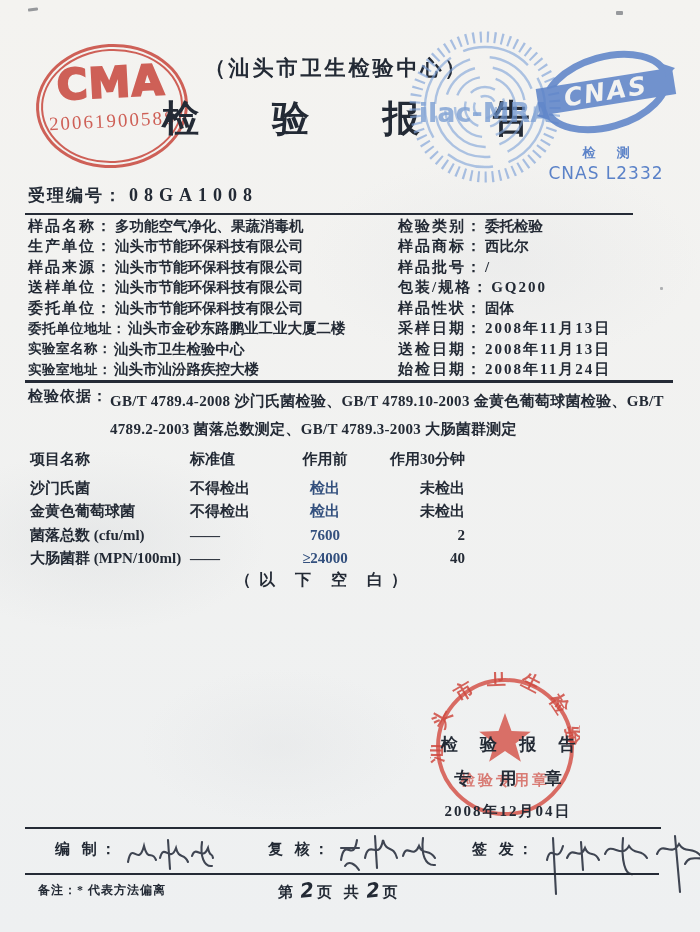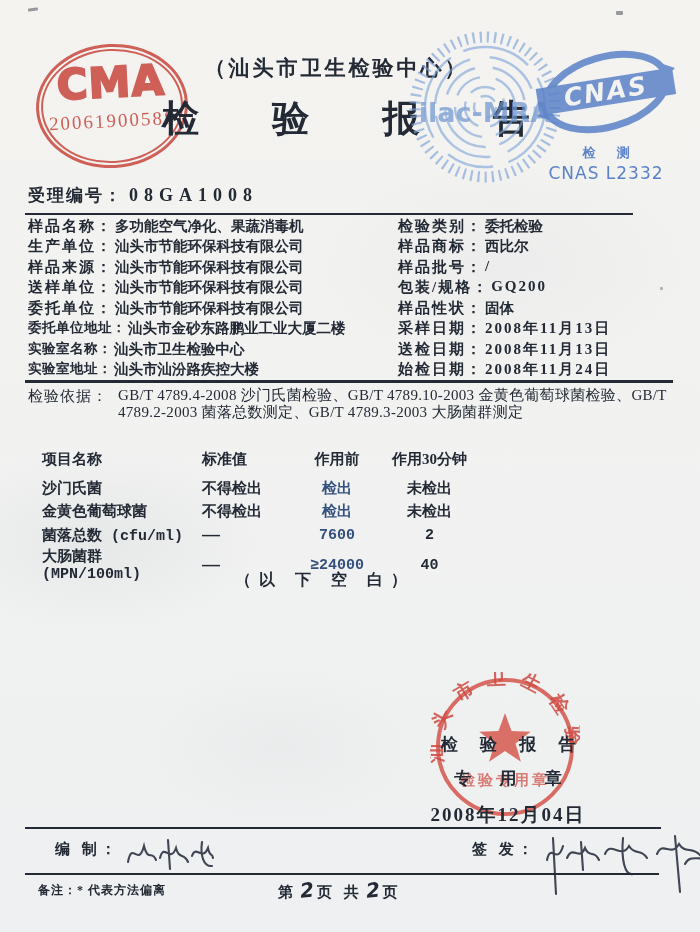--- a/index.html
+++ b/index.html
@@ -41,54 +41,54 @@
 
   
   .accept{position:absolute;left:28px;top:184px;font-size:17px;font-weight:bold;}
   .accept .lab{letter-spacing:2px;}
   .accept .val{font-size:18px;letter-spacing:6px;margin-left:6px;}
   .hline{position:absolute;background:#252b36;}
 
   
   .fields{position:absolute;left:28px;top:216px;width:645px;}
   .frow{display:flex;height:20.5px;align-items:center;}
-  .fcell{display:flex;align-items:flex-start;white-space:nowrap;}
+  .fcell{display:flex;align-items:center;white-space:nowrap;}
   .fcell.l{width:370px;}
   .flabel{font-size:15px;font-weight:bold;letter-spacing:2px;}
   .flabel.sm{font-size:13.5px;letter-spacing:0.5px;}
   .fval{font-family:"DejaVu Sans",sans-serif;font-size:14.5px;font-weight:bold;margin-left:2px;}
   .fval.serif{font-family:"Liberation Serif",serif;font-size:15px;font-weight:bold;letter-spacing:2px;}
 
   
-  .basis{position:absolute;left:28px;top:387px;width:650px;display:flex;font-size:15px;font-weight:normal;gap:8px;}
+  .basis{position:absolute;left:28px;top:387px;width:650px;display:flex;font-size:15px;font-weight:bold;}
   .basis .blabel{width:82px;flex:none;letter-spacing:1px;}
-  .basis .btext{flex:1;line-height:17px;letter-spacing:0.3px;}
+  .basis .btext{flex:1;line-height:28px;letter-spacing:0.3px;}
 
   
   .rtable{position:absolute;left:30px;top:448px;width:620px;font-size:15px;}
   .trow{display:grid;grid-template-columns:160px 90px 90px 95px;align-items:center;height:24px;}
   .trow.hdr{font-weight:bold;margin-bottom:5px;}
-  .trow + .trow{margin-top:0;font-family:Liberation Mono, monospace;}
+  .trow + .trow{margin-top:0;}
   .trow{margin-bottom:0;}
-  .rtable .trow{height:23.5px;margin-left:12px;}
+  .rtable .trow{height:23.5px;}
   .c1{text-align:left;font-weight:bold;}
   .c2{text-align:left;font-weight:bold;}
   .c3{text-align:center;}
-  .c4{text-align:center;}
+  .c4{text-align:right;}
   .pre-val{color:#33507e;font-weight:bold;text-align:center;}
   .post-val{color:#232a35;font-weight:bold;}
   .end-note{position:absolute;left:30px;top:570px;width:590px;text-align:center;
     font-size:16px;font-weight:bold;letter-spacing:8px;}
 
   
   .seal-svg{position:absolute;left:430px;top:672px;}
   .stamp-text{position:absolute;left:418px;top:733px;width:180px;text-align:center;}
   .stamp-text .st1{font-size:17px;font-weight:bold;letter-spacing:9px;padding-left:9px;white-space:nowrap;}
   .stamp-text .st2{font-size:17px;font-weight:bold;letter-spacing:12px;padding-left:12px;margin-top:11px;white-space:nowrap;}
-  .stamp-text .st-date{font-size:19px;font-weight:bold;letter-spacing:2px;margin-top:12px;white-space:nowrap;text-align:center;}
+  .stamp-text .st-date{font-size:15px;font-weight:bold;letter-spacing:2px;margin-top:12px;white-space:nowrap;text-align:center;}
 
   
   .sig-row{position:absolute;left:0;top:836px;width:700px;height:30px;text-decoration:underline;}
   .sig{position:absolute;display:flex;align-items:flex-start;}
   .sig .slabel{font-size:15px;font-weight:bold;letter-spacing:4px;white-space:nowrap;padding-top:4px;}
   .sig svg{overflow:visible;margin-left:2px;}
   .scribble{fill:none;stroke:#2b3240;stroke-width:2.1;stroke-linecap:round;opacity:.9;}
 
   .footer-note{position:absolute;left:38px;top:882px;font-size:12px;font-weight:bold;letter-spacing:1px;}
   .page-line{position:absolute;left:278px;top:878px;font-size:15px;font-weight:bold;letter-spacing:4px;white-space:nowrap;}
@@ -296,20 +296,28 @@
 
   <div class="sig-row">
     <div class="sig" style="left:55px;">
       <span class="slabel">编 制：</span>
       <svg width="92" height="34" viewBox="0 0 92 34" aria-label="郑迎阳">
         <path class="scribble" d="M6,26 C10,4 16,32 22,10 C26,26 30,14 34,24"></path>
         <path class="scribble" d="M38,22 C42,6 48,28 54,12 C57,24 62,16 66,26 M46,4 L48,33"></path>
         <path class="scribble" d="M70,20 C74,8 80,26 86,12 C88,22 90,16 91,22 M80,6 C78,20 82,31 90,30"></path>
       </svg>
     </div>
+    <div class="sig" style="left:268px;">
+      <span class="slabel">复 核：</span>
+      <svg width="104" height="40" viewBox="0 0 104 40" aria-label="吴秀阳">
+        <path class="scribble" d="M6,24 C10,0 18,28 22,4 M6,12 H24 M10,30 C14,24 20,28 24,34"></path>
+        <path class="scribble" d="M30,22 C34,2 44,26 48,4 C52,18 58,8 62,22 M40,0 L42,32"></path>
+        <path class="scribble" d="M68,20 C72,6 78,24 84,10 C88,20 94,12 100,22 M88,2 C86,18 90,30 100,29"></path>
+      </svg>
+    </div>
     <div class="sig" style="left:472px;">
       <span class="slabel">签 发：</span>
       <svg width="178" height="40" viewBox="0 0 178 40" aria-label="林志成 副科长">
         <path class="scribble" d="M8,24 C12,6 18,30 24,10 M14,2 L17,58"></path>
         <path class="scribble" d="M28,22 C34,8 40,26 46,12 C50,22 56,14 60,24 M42,6 L44,34"></path>
         <path class="scribble" d="M66,18 C72,4 82,24 90,10 C96,20 102,12 108,22 M84,2 C82,24 86,40 94,38"></path>
         <path class="scribble" d="M118,18 C124,4 132,22 140,8 C146,18 154,10 162,20 M136,0 L141,56"></path>
         <path class="scribble" d="M146,28 C152,16 162,28 172,18 M166,6 L170,44"></path>
       </svg>
     </div>

